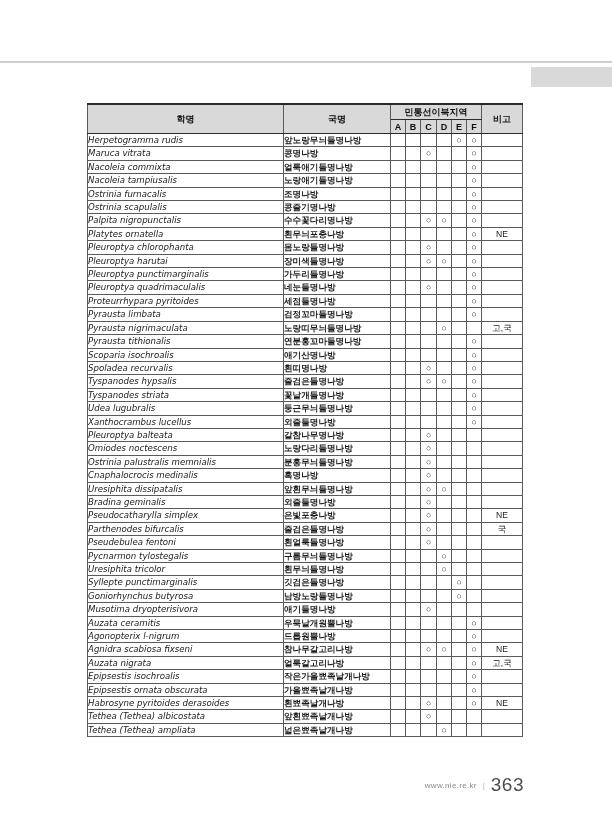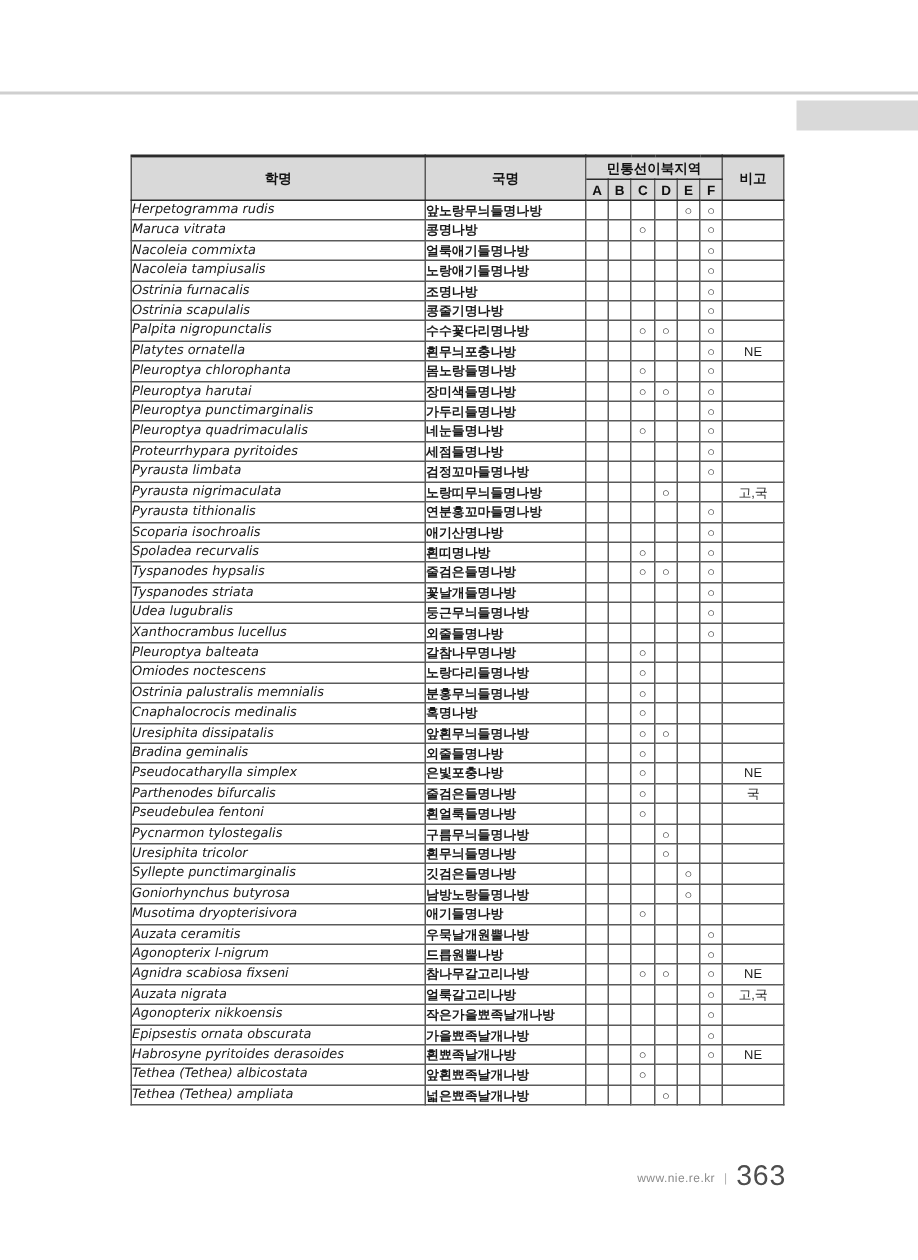--- a/index.html
+++ b/index.html
@@ -547,21 +547,21 @@
           <td class="kor">얼룩갈고리나방</td>
           <td class="reg"></td>
           <td class="reg"></td>
           <td class="reg"></td>
           <td class="reg"></td>
           <td class="reg"></td>
           <td class="reg">○</td>
           <td class="note">고,국</td>
         </tr>
         <tr>
-          <td class="sci">Agonopterix nikkoensis</td>
+          <td class="sci">Epipsestis isochroalis</td>
           <td class="kor">작은가을뾰족날개나방</td>
           <td class="reg"></td>
           <td class="reg"></td>
           <td class="reg"></td>
           <td class="reg"></td>
           <td class="reg"></td>
           <td class="reg">○</td>
           <td class="note"></td>
         </tr>
         <tr>

